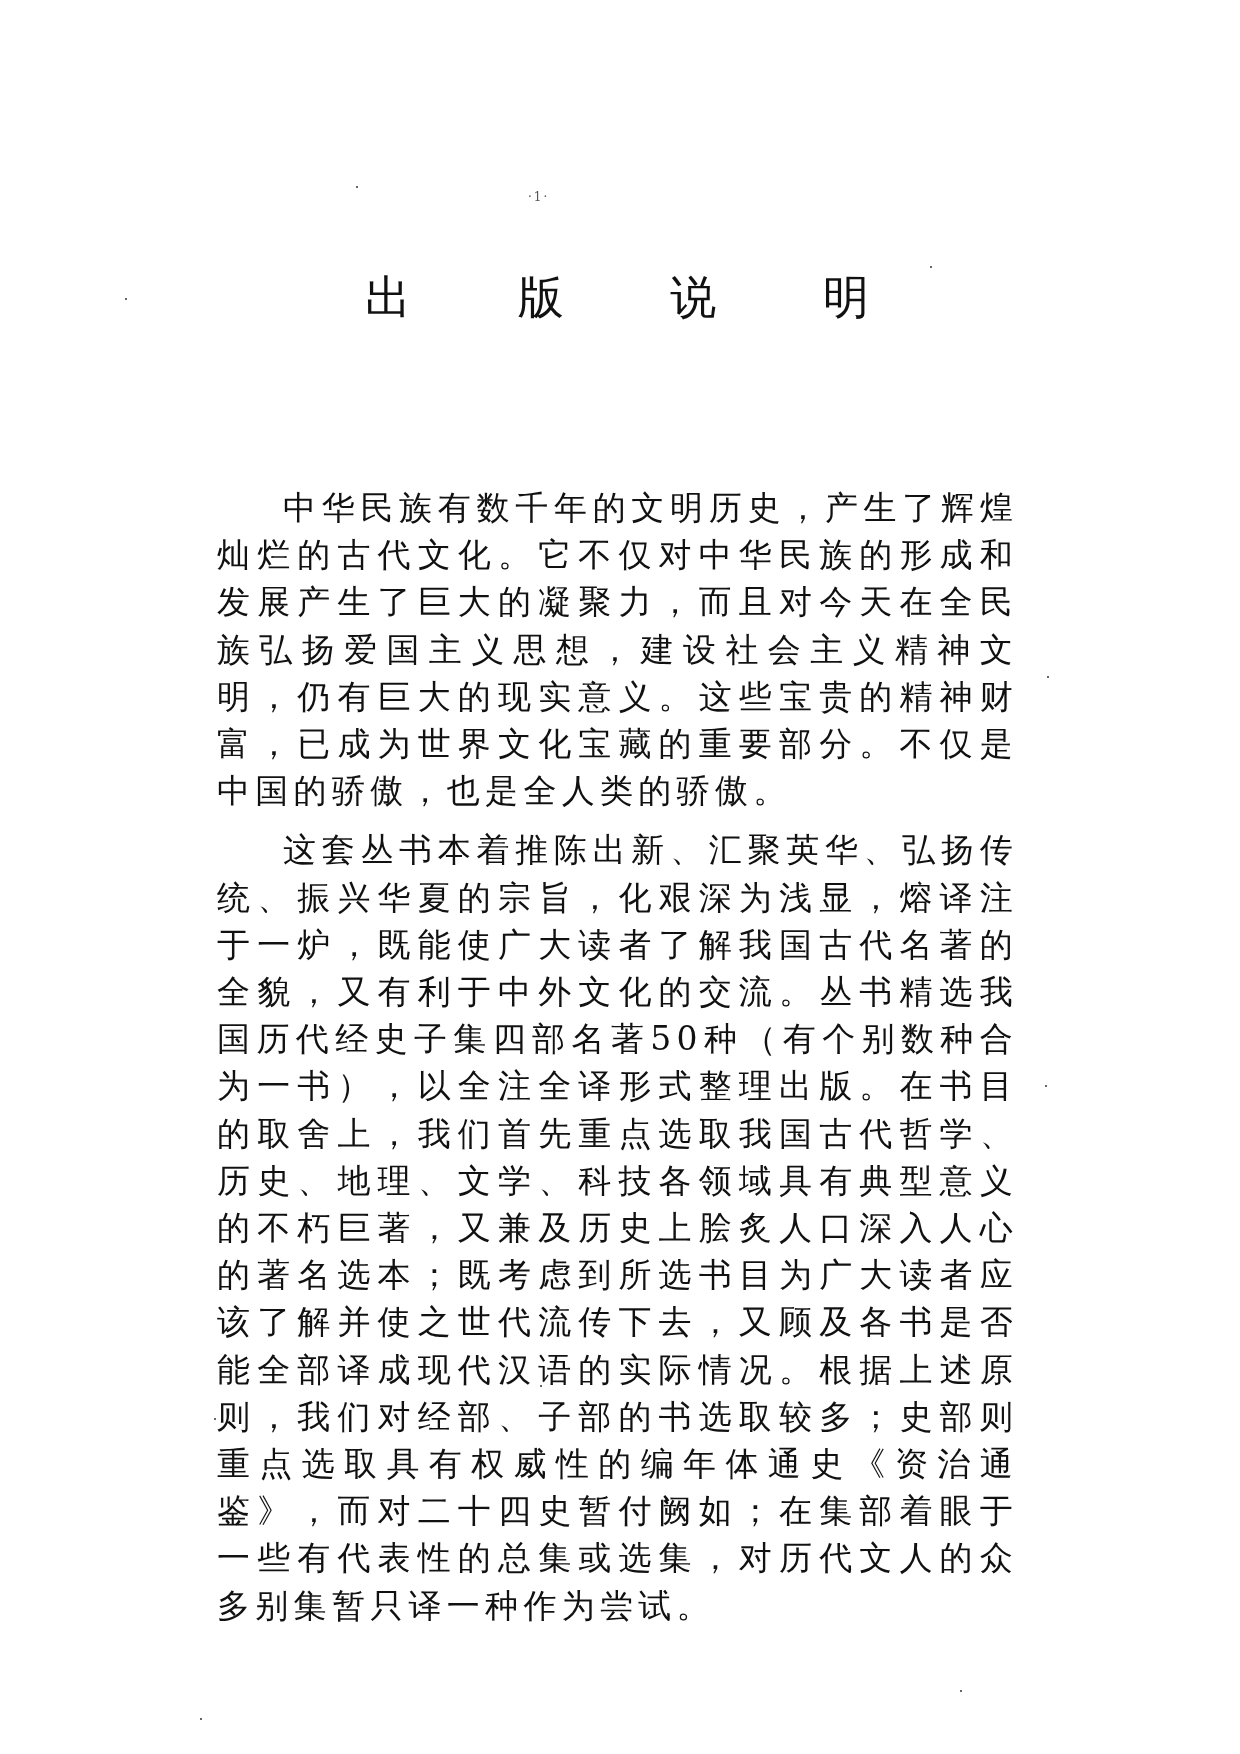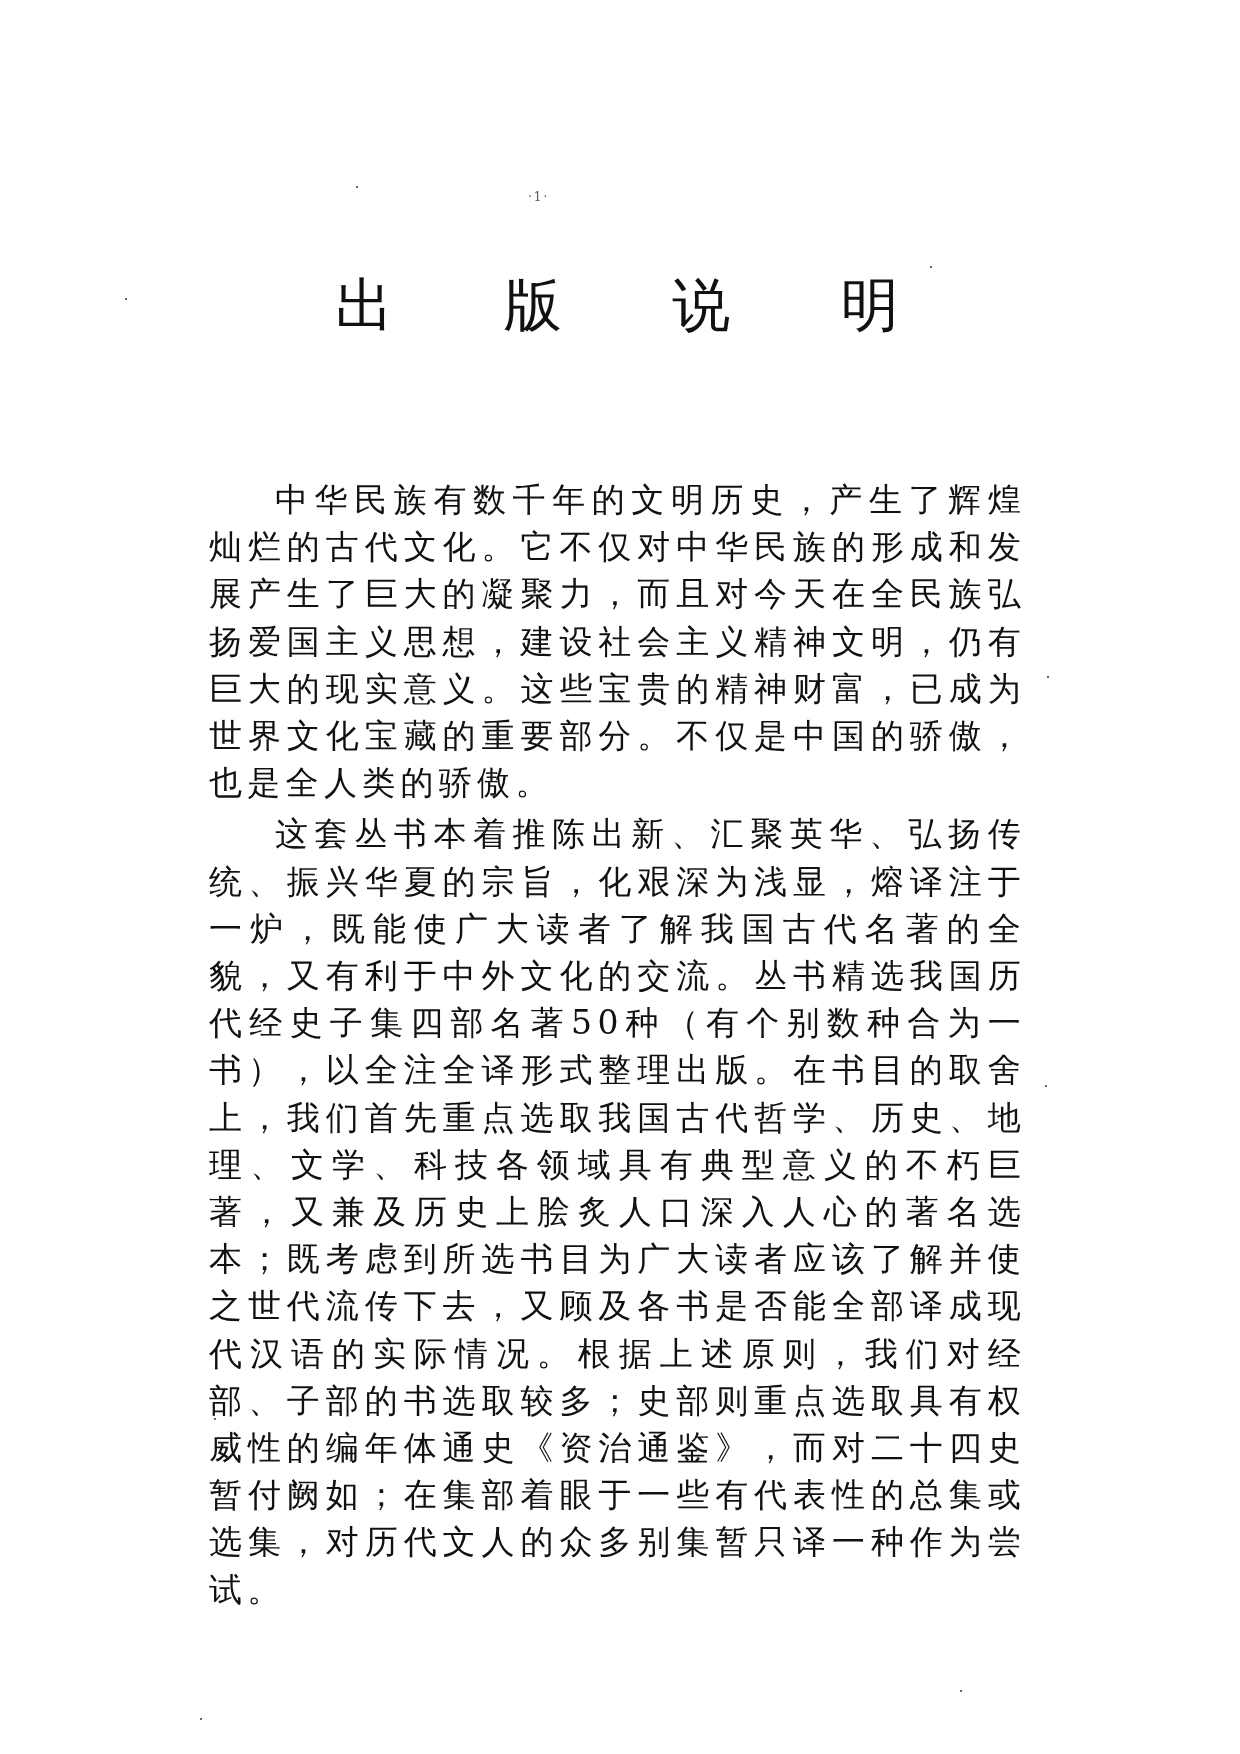--- a/index.html
+++ b/index.html
@@ -7,31 +7,31 @@
     width: 1240px; height: 1754px; position: relative; overflow: hidden;
     font-family: "DejaVu Serif", "Liberation Serif", serif;
     color: #111;
   }
   .page-mark {
     position: absolute; left: 528px; top: 190px;
     font-size: 12px; color: #555; letter-spacing: 2px;
   }
   .title {
     position: absolute; top: 228px; left: 0; width: 1240px;
-    text-align: center; font-size: 58px; line-height: 76px;
+    text-align: center; font-size: 46px; line-height: 76px;
     letter-spacing: 46px; padding-left: 40px; box-sizing: border-box;
     font-weight: normal;
   }
   .body-text {
     position: absolute; left: 205px; top: 472px; width: 825px;
     font-size: 33px; line-height: 47.2px;
     letter-spacing: 5.3px;
     text-align: justify;
   }
-  .body-text p { margin: 4px; text-indent: 2em; }
+  .body-text p { margin: 12px; text-indent: 2em; }
   .speck { position: absolute; width: 2px; height: 2px; background: #333; border-radius: 1px; }
 </style>
 </head>
 <body>
 
 <div class="page-mark">·1·</div>
 
 <h1 class="title">出 版 说 明</h1>
 
 <div class="body-text">

